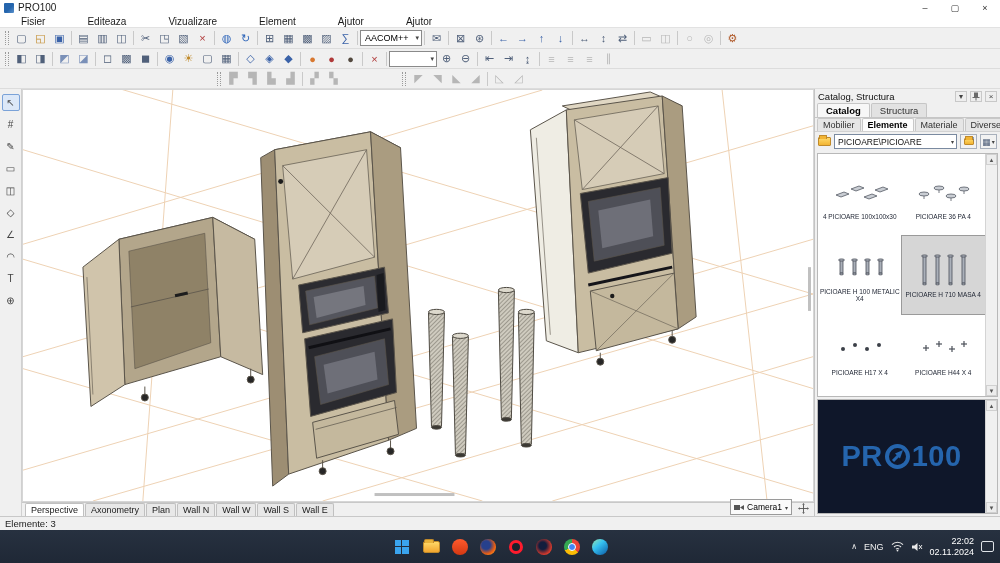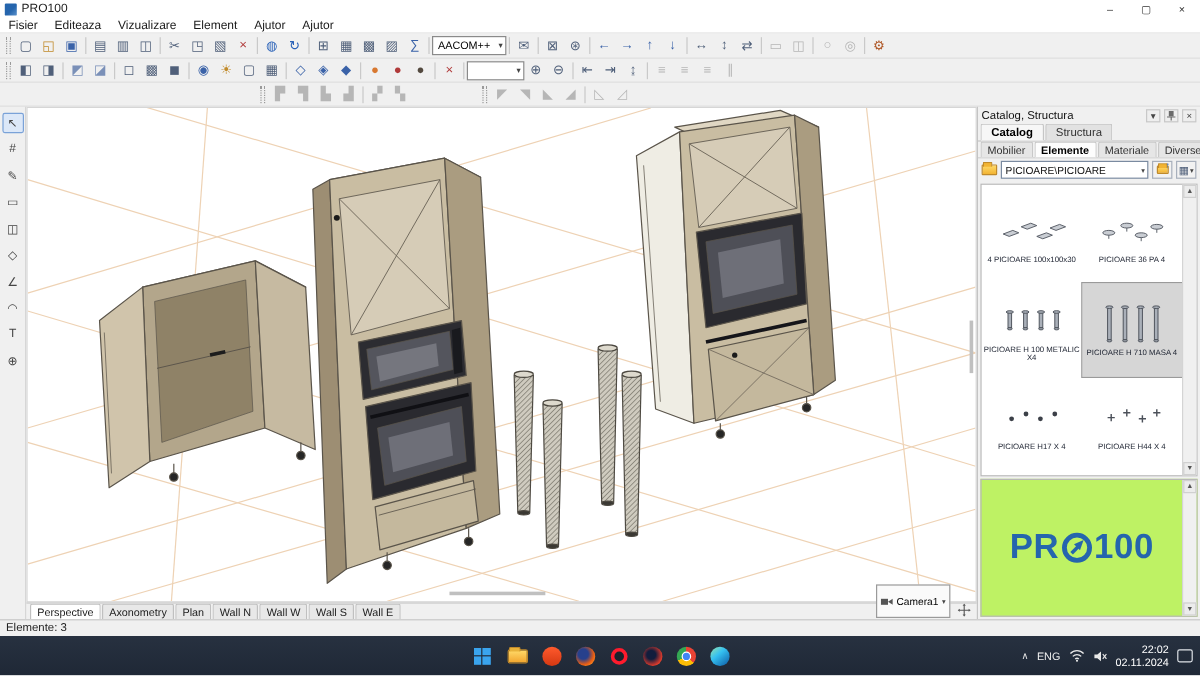--- a/index.html
+++ b/index.html
@@ -8,21 +8,21 @@
   .app { position:relative; width:1000px; height:563px; overflow:hidden; background:#f0f0f0; user-select:none; }
 
   
   .titlebar { position:absolute; top:0; left:0; right:0; height:15px; background:#fff; display:flex; align-items:center; padding-left:4px; }
   .appico { width:10px; height:10px; background:linear-gradient(135deg,#2565ad 55%,#5b92cc); border-radius:1px; margin-right:4px; }
   .wtitle { font-size:10px; color:#1b1b1b; flex:1; }
   .wbtn { width:30px; height:15px; display:flex; align-items:center; justify-content:center; font-size:9px; color:#333; }
 
   
   .menubar { position:absolute; top:15px; left:0; right:0; height:13px; background:#fff; border-bottom:1px solid #e2e2e2; display:flex; align-items:center; }
-  .menu-item { font-size:10px; color:#1a1a1a; padding:0 7px; height:13px; line-height:13px; }
+  .menu-item { font-size:10px; color:#1a1a1a; padding:0 21px; height:13px; line-height:13px; }
 
   
   .tbrow { position:absolute; left:0; right:0; background:#f0f0f0; border-bottom:1px solid #dcdcdc; display:flex; align-items:center; padding-left:2px; }
   .tb1 { top:28px; height:21px; } .tb2 { top:49px; height:20px; } .tb3 { top:69px; height:20px; }
   .tbbtn { width:19px; height:17px; display:flex; align-items:center; justify-content:center; font-size:11px; color:#50607a; border:1px solid transparent; border-radius:2px; }
   .tbbtn.dis { color:#b6b6b6; }
   .grip { width:4px; height:14px; border-left:1px dotted #9a9a9a; border-right:1px dotted #9a9a9a; margin:0 3px; }
   .tbsep { width:1px; height:14px; background:#c9c9c9; margin:0 2px; }
   .tbspace { height:1px; }
   .tbcombo { height:16px; border:1px solid #8a8a8a; background:#fff; font-size:9px; display:flex; align-items:center; padding:0 2px 0 4px; gap:3px; }
@@ -33,21 +33,21 @@
   .leftrail { position:absolute; left:0; top:89px; width:22px; bottom:47px; background:#f0f0f0; border-right:1px solid #d0d0d0; display:flex; flex-direction:column; align-items:center; padding-top:5px; gap:5px; }
   .sbtn { width:18px; height:17px; display:flex; align-items:center; justify-content:center; font-size:10px; color:#444; border:1px solid transparent; border-radius:2px; }
   .sbtn.act { background:#dce8f8; border-color:#7aa2d8; }
 
   
   .viewport { position:absolute; left:22px; top:89px; right:186px; bottom:61px; background:#fff; border:1px solid #d6d6d6; overflow:hidden; }
   .scene { width:100%; height:100%; display:block; }
   .vtabs { position:absolute; left:22px; right:186px; top:502px; height:14px; background:#f0f0f0; border-top:1px solid #c8c8c8; display:flex; align-items:flex-end; padding:0 4px 0 3px;justify-content:flex-end; }
   .vtab { font-size:9px; color:#222; padding:0 5px; height:13px; line-height:12px; background:#e8e8e8; border:1px solid #c0c0c0; border-bottom:none; border-radius:2px 2px 0 0; margin-right:1px; white-space:nowrap; }
   .vtab.active { background:#fff; }
-  .camera-combo { margin-left:auto; display:flex; align-items:center; gap:3px; height:28px; border:1px solid #9a9a9a; background:#fafafa; font-size:8.5px; padding:0 3px; margin-bottom:1px; }
+  .camera-combo { margin-left:auto; display:flex; align-items:center; gap:3px; height:16px; border:1px solid #9a9a9a; background:#fafafa; font-size:8.5px; padding:0 3px; margin-bottom:1px; }
   .panbtn { width:14px; height:13px; display:flex; align-items:center; justify-content:center; margin-left:4px; margin-bottom:1px; }
 
   
   .panel { position:absolute; left:814px; top:89px; width:186px; bottom:47px; background:#f0f0f0; border-left:1px solid #c4c4c4; display:flex; flex-direction:column; }
   .ph { height:14px; display:flex; align-items:center; gap:3px; padding:0 3px; }
   .ph-title { flex:1; font-size:9.5px; color:#111; white-space:nowrap; overflow:hidden; }
   .ph-btn { width:12px; height:11px; display:flex; align-items:center; justify-content:center; font-size:8px; color:#444; border:1px solid #c8c8c8; background:#eee; }
   .ptabs { display:flex; height:15px; padding-left:2px; border-bottom:1px solid #c6c6c6; }
   .ptab { font-size:9.5px; padding:1px 8px 0 8px; background:#e2e2e2; border:1px solid #c6c6c6; border-bottom:none; border-radius:2px 2px 0 0; margin-right:1px; color:#333; }
   .ptab.active { background:#f7f7f7; font-weight:bold; color:#000; }
@@ -65,21 +65,21 @@
   .mini-caret { font-size:6px; color:#444; }
   .cat-list { height:244px; margin:2px 2px 0 2px; background:#fff; border:1px solid #b8b8b8; display:flex; }
   .items-grid { flex:1; display:grid; grid-template-columns:1fr 1fr; grid-auto-rows:78px; align-content:start; padding-top:4px; }
   .cat-item { display:flex; flex-direction:column; align-items:center; justify-content:center; padding:2px 1px; }
   .cat-item.selected { background:#d6d6d6; outline:1px solid #9a9a9a; }
   .cat-thumb { width:58px; height:38px; }
   .cat-thumb svg { width:100%; height:100%; }
   .cat-caption { font-size:6.5px; line-height:7.5px; text-align:center; color:#1c2230; margin-top:2px; max-width:80px; }
   .vscroll { width:12px; background:#f0f0f0; border-left:1px solid #d4d4d4; display:flex; flex-direction:column; justify-content:space-between; align-items:center; }
   .scroll-btn { width:11px; height:11px; display:flex; align-items:center; justify-content:center; font-size:6px; color:#555; background:#ececec; border:1px solid #d0d0d0; }
-  .logo-pane { flex:1; margin:2px; background:#bef264; border:1px solid #b8b8b8; display:flex; }
+  .logo-pane { flex:1; margin:2px; background:#0f172a; border:1px solid #b8b8b8; display:flex; }
   .logo-inner { flex:1; display:flex; align-items:center; justify-content:center; }
   .logo { display:flex; align-items:center; gap:1px; font-size:29px; font-weight:bold; color:#2565ad; letter-spacing:0.5px; }
 
   
   .statusbar { position:absolute; left:0; right:0; top:516px; height:14px; background:#f0f0f0; border-top:1px solid #c8c8c8; font-size:9.5px; color:#222; padding:1px 5px; }
 
   
   .taskbar { position:absolute; left:0; right:0; bottom:0; height:33px; background:linear-gradient(#273140,#1f2836); display:flex; align-items:center; }
   .tb-center { display:flex; align-items:center; gap:5px; margin:0 auto; }
   .startbtn { width:26px; height:26px; display:flex; align-items:center; justify-content:center; border-radius:4px; }

